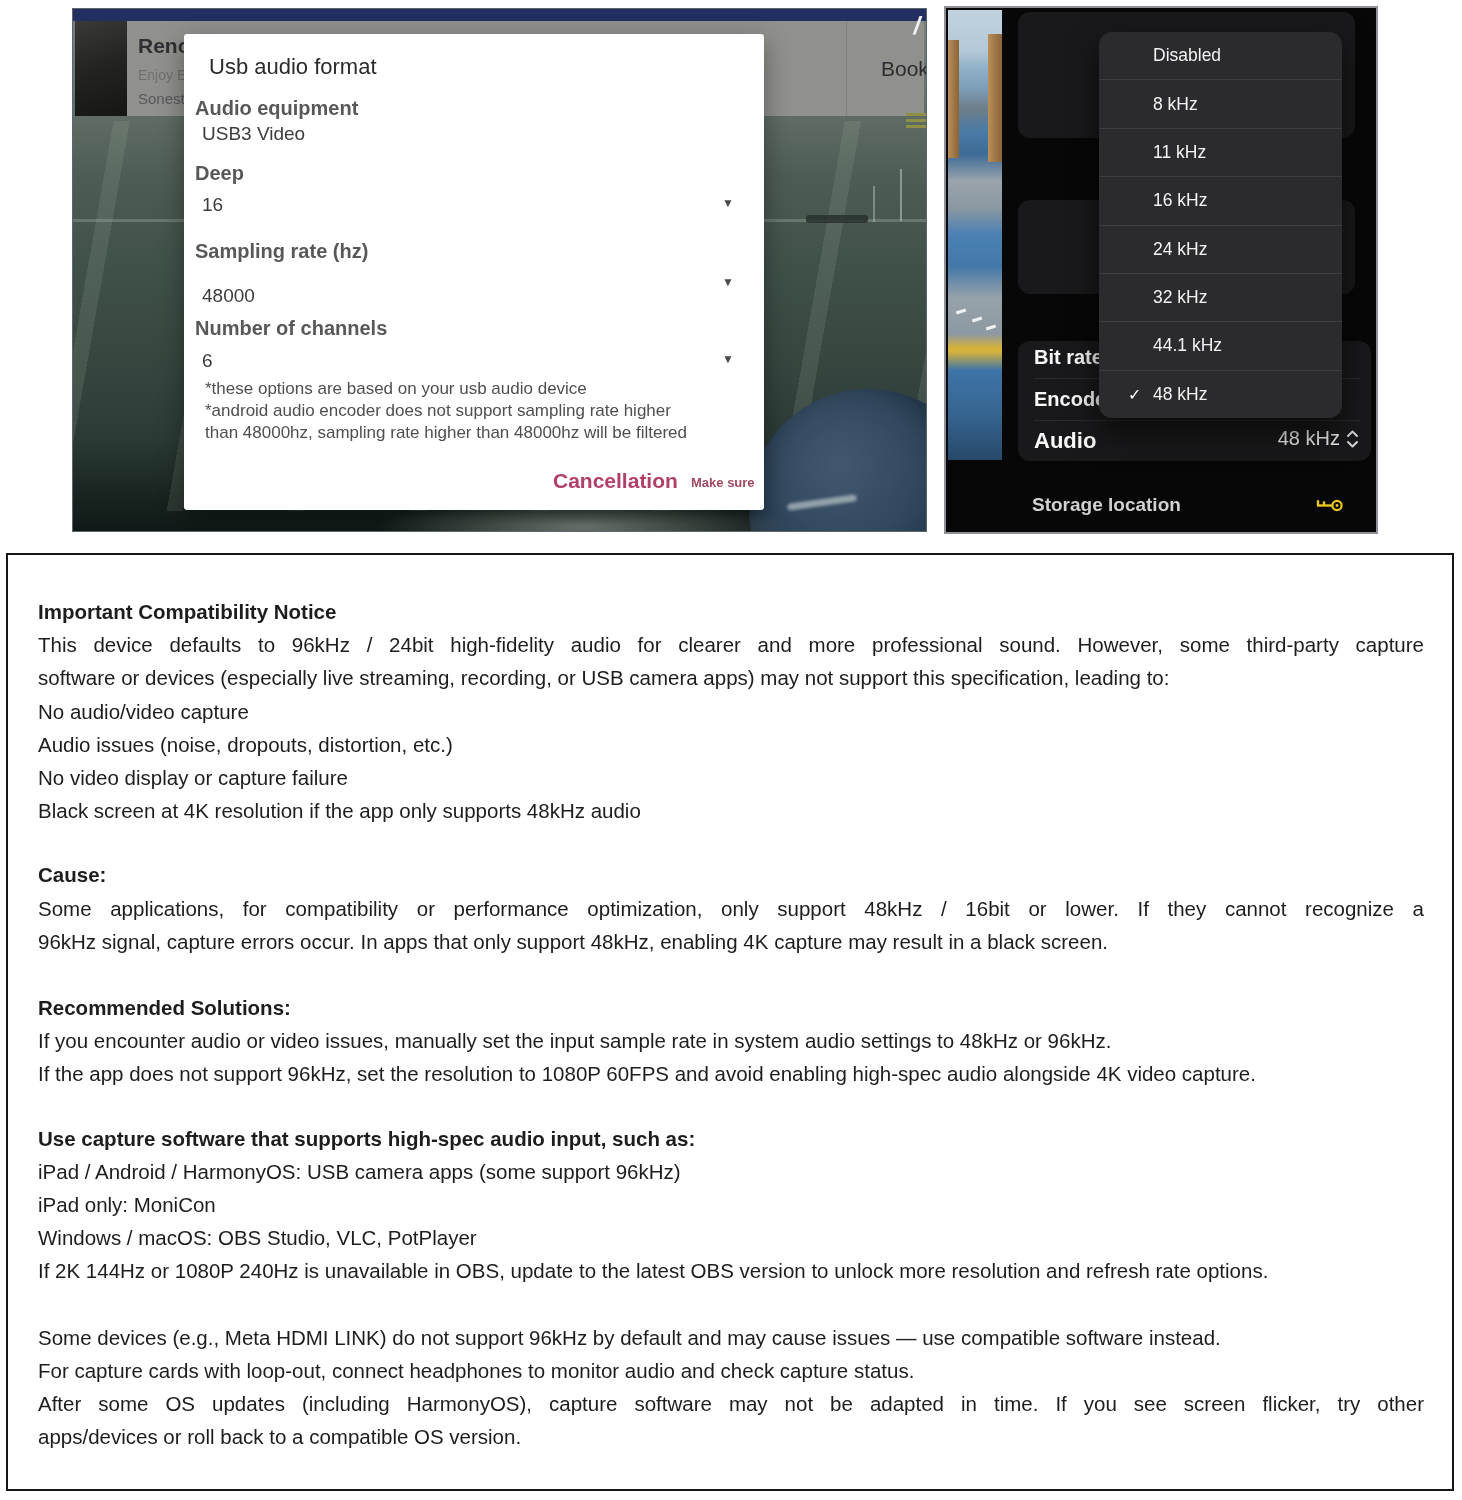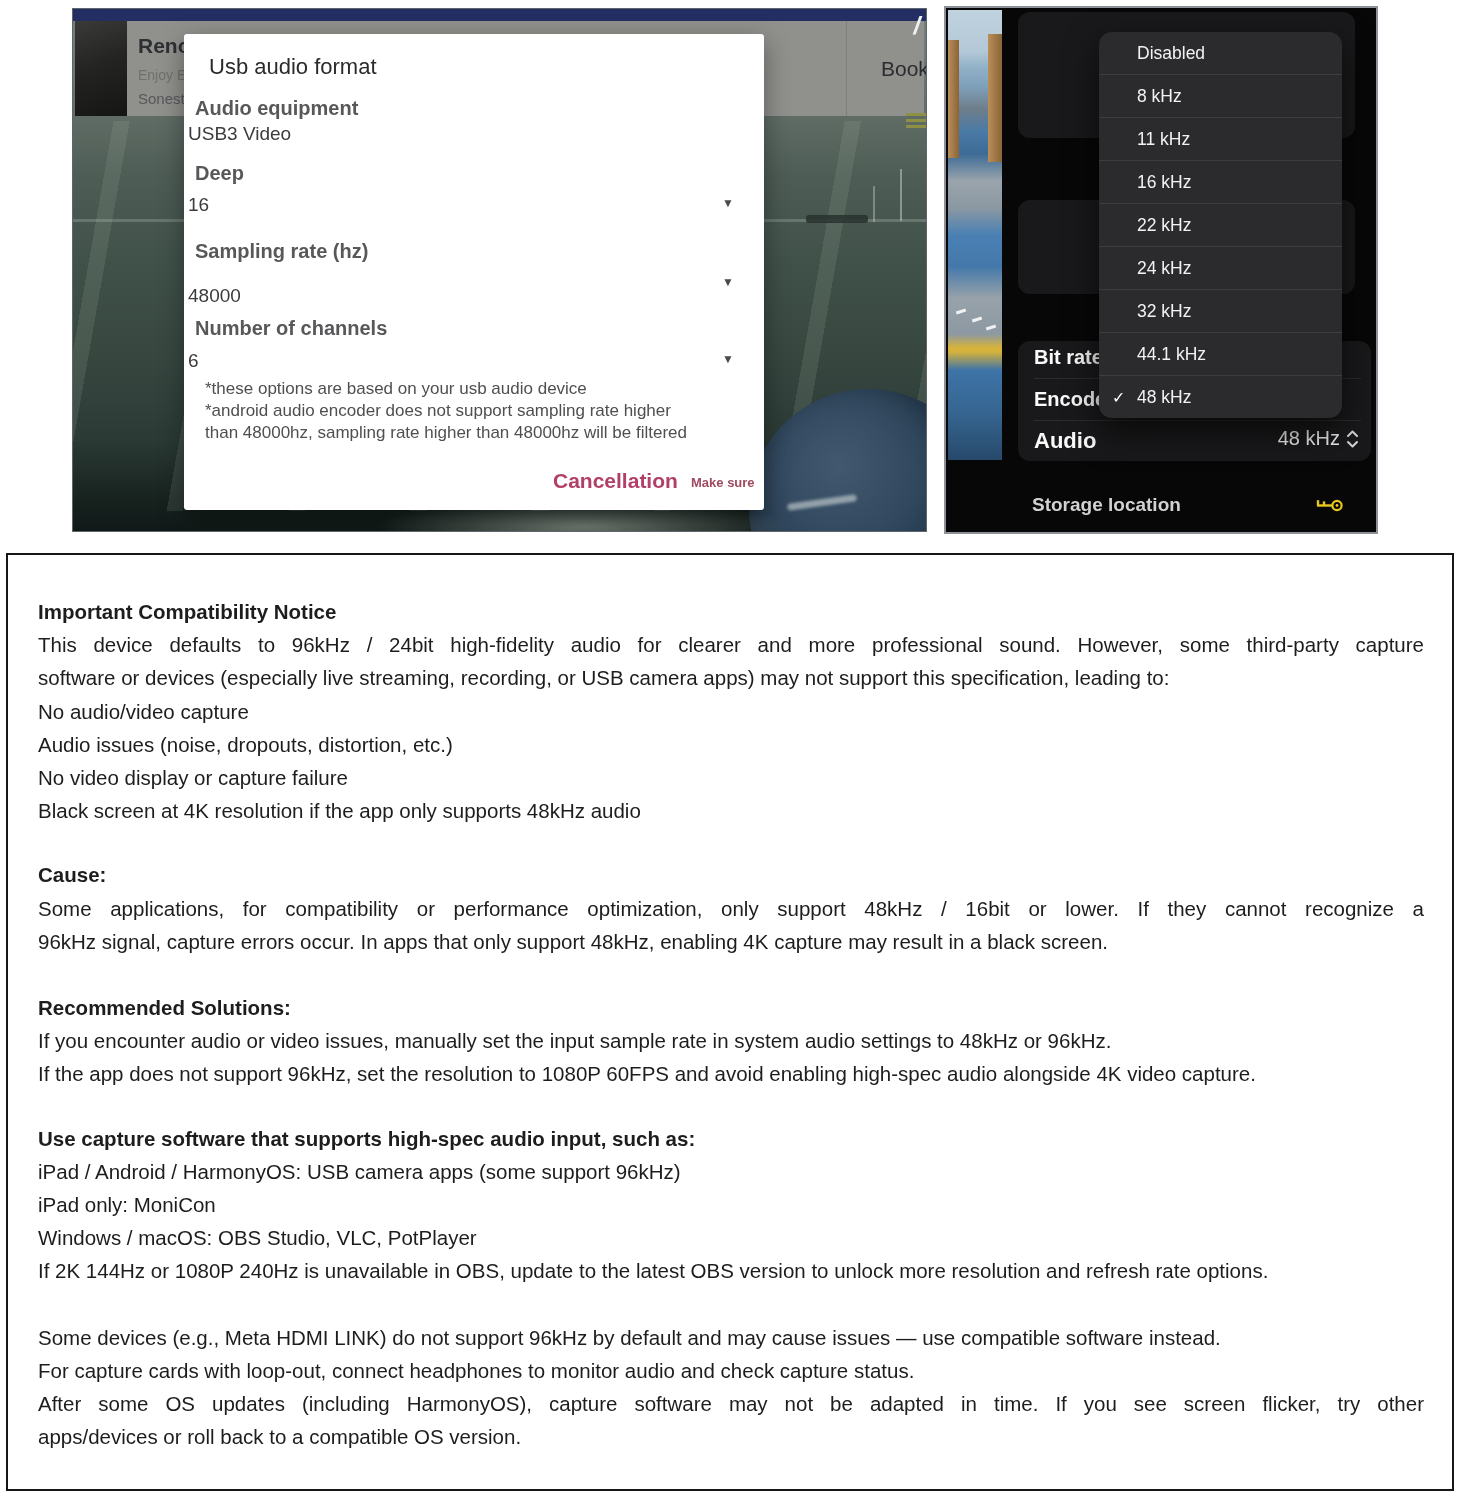--- a/index.html
+++ b/index.html
@@ -38,21 +38,21 @@
   .pa-slash{position:absolute;right:5px;top:2px;color:#eef2f4;font-size:25px;font-weight:700;transform:skewX(-10deg);}
   .pa-menu{position:absolute;left:833px;top:104px;width:23px;height:15px;
            display:flex;flex-direction:column;justify-content:space-between;cursor:pointer;}
   .pa-menu div{height:3px;background:#8e9046;}
 
   
   .dlg{position:absolute;left:111px;top:25px;width:580px;height:476px;background:#fff;
        border-radius:3px;box-shadow:0 8px 26px rgba(0,0,0,.38);}
   .dlg-title{position:absolute;left:25px;top:20px;font-size:22px;font-weight:400;color:#2b2b2b;}
   .dlg-label{position:absolute;left:11px;font-size:20px;font-weight:600;color:#58585a;}
-  .dlg-value{position:absolute;left:4px;font-size:19px;color:#3c3c3e;cursor:pointer;}
+  .dlg-value{position:absolute;left:18px;font-size:19px;color:#3c3c3e;cursor:pointer;}
   .dlg-caret{position:absolute;left:538px;font-size:12px;color:#4a4a4c;}
   .dlg-notes{position:absolute;left:21px;top:344px;font-size:17px;color:#4f4f51;line-height:22px;}
   .dlg-cancel{position:absolute;left:369px;top:435px;font-size:21px;font-weight:700;color:#b23f68;cursor:pointer;}
   .dlg-confirm{position:absolute;left:507px;top:441px;font-size:13px;font-weight:700;color:#a04a60;cursor:pointer;}
 
   
   .panelB{position:absolute;left:944px;top:6px;width:434px;height:528px;background:#070708;
           border:2px solid #8e9298;box-sizing:border-box;overflow:hidden;}
   .pb-strip{position:absolute;left:2px;top:2px;width:54px;height:450px;overflow:hidden;
             background:linear-gradient(180deg,#c0d2de 0%,#b4c9d8 9%,#8fb0c6 13%,#7fa0ba 17%,
@@ -62,21 +62,21 @@
   .pb-pillar{position:absolute;background:linear-gradient(90deg,#b98e58,#8a6438);}
   .pb-dash{position:absolute;width:10px;height:3px;background:rgba(255,255,255,.85);transform:rotate(-18deg);}
   .pb-group{position:absolute;left:72px;width:337px;background:#19191b;border-radius:12px;}
   .pb-row-label{position:absolute;left:16px;font-size:20px;font-weight:700;color:#fafafa;}
   .pb-sep{position:absolute;left:16px;right:10px;height:1px;background:#2c2c2e;}
   .pb-audio-val{position:absolute;right:12px;top:86px;display:flex;align-items:center;gap:6px;
                 font-size:20px;color:#f2f2f3;cursor:pointer;}
   .pb-menu{position:absolute;left:153px;top:24px;width:243px;height:386px;background:#2b2b2d;
            border-radius:13px;box-shadow:0 14px 34px rgba(0,0,0,.65);overflow:hidden;
            display:flex;flex-direction:column;}
-  .pb-item{flex:1;display:flex;align-items:center;padding-left:13px;cursor:pointer;
+  .pb-item{flex:1;display:flex;align-items:center;padding-left:29px;cursor:pointer;
            font-size:17.5px;color:#f2f2f3;border-top:1px solid #3d3d40;}
   .pb-item:first-child{border-top:none;}
   .pb-chk{width:25px;font-size:16px;color:#fff;}
   .pb-storage{position:absolute;left:86px;top:486px;font-size:19px;font-weight:700;color:#d2d2d4;cursor:pointer;}
   .pb-key{position:absolute;left:368px;top:489px;}
 
   
   .doc{position:absolute;left:6px;top:553px;width:1448px;height:938px;background:#fff;
        border:2px solid #161616;box-sizing:border-box;padding:40px 28px 0 30px;}
   .doc .ln{font-size:20.5px;line-height:33.2px;color:#1d1d1d;}
@@ -185,24 +185,20 @@
         <span class="pb-chk"></span>
         <span>8 kHz</span>
         </div>
       <div class="pb-item">
         <span class="pb-chk"></span>
         <span>11 kHz</span>
         </div>
       <div class="pb-item">
         <span class="pb-chk"></span>
         <span>16 kHz</span>
-        </div>
-      <div class="pb-item">
-        <span class="pb-chk"></span>
-        <span>22 kHz</span>
         </div>
       <div class="pb-item">
         <span class="pb-chk"></span>
         <span>24 kHz</span>
         </div>
       <div class="pb-item">
         <span class="pb-chk"></span>
         <span>32 kHz</span>
         </div>
       <div class="pb-item">

